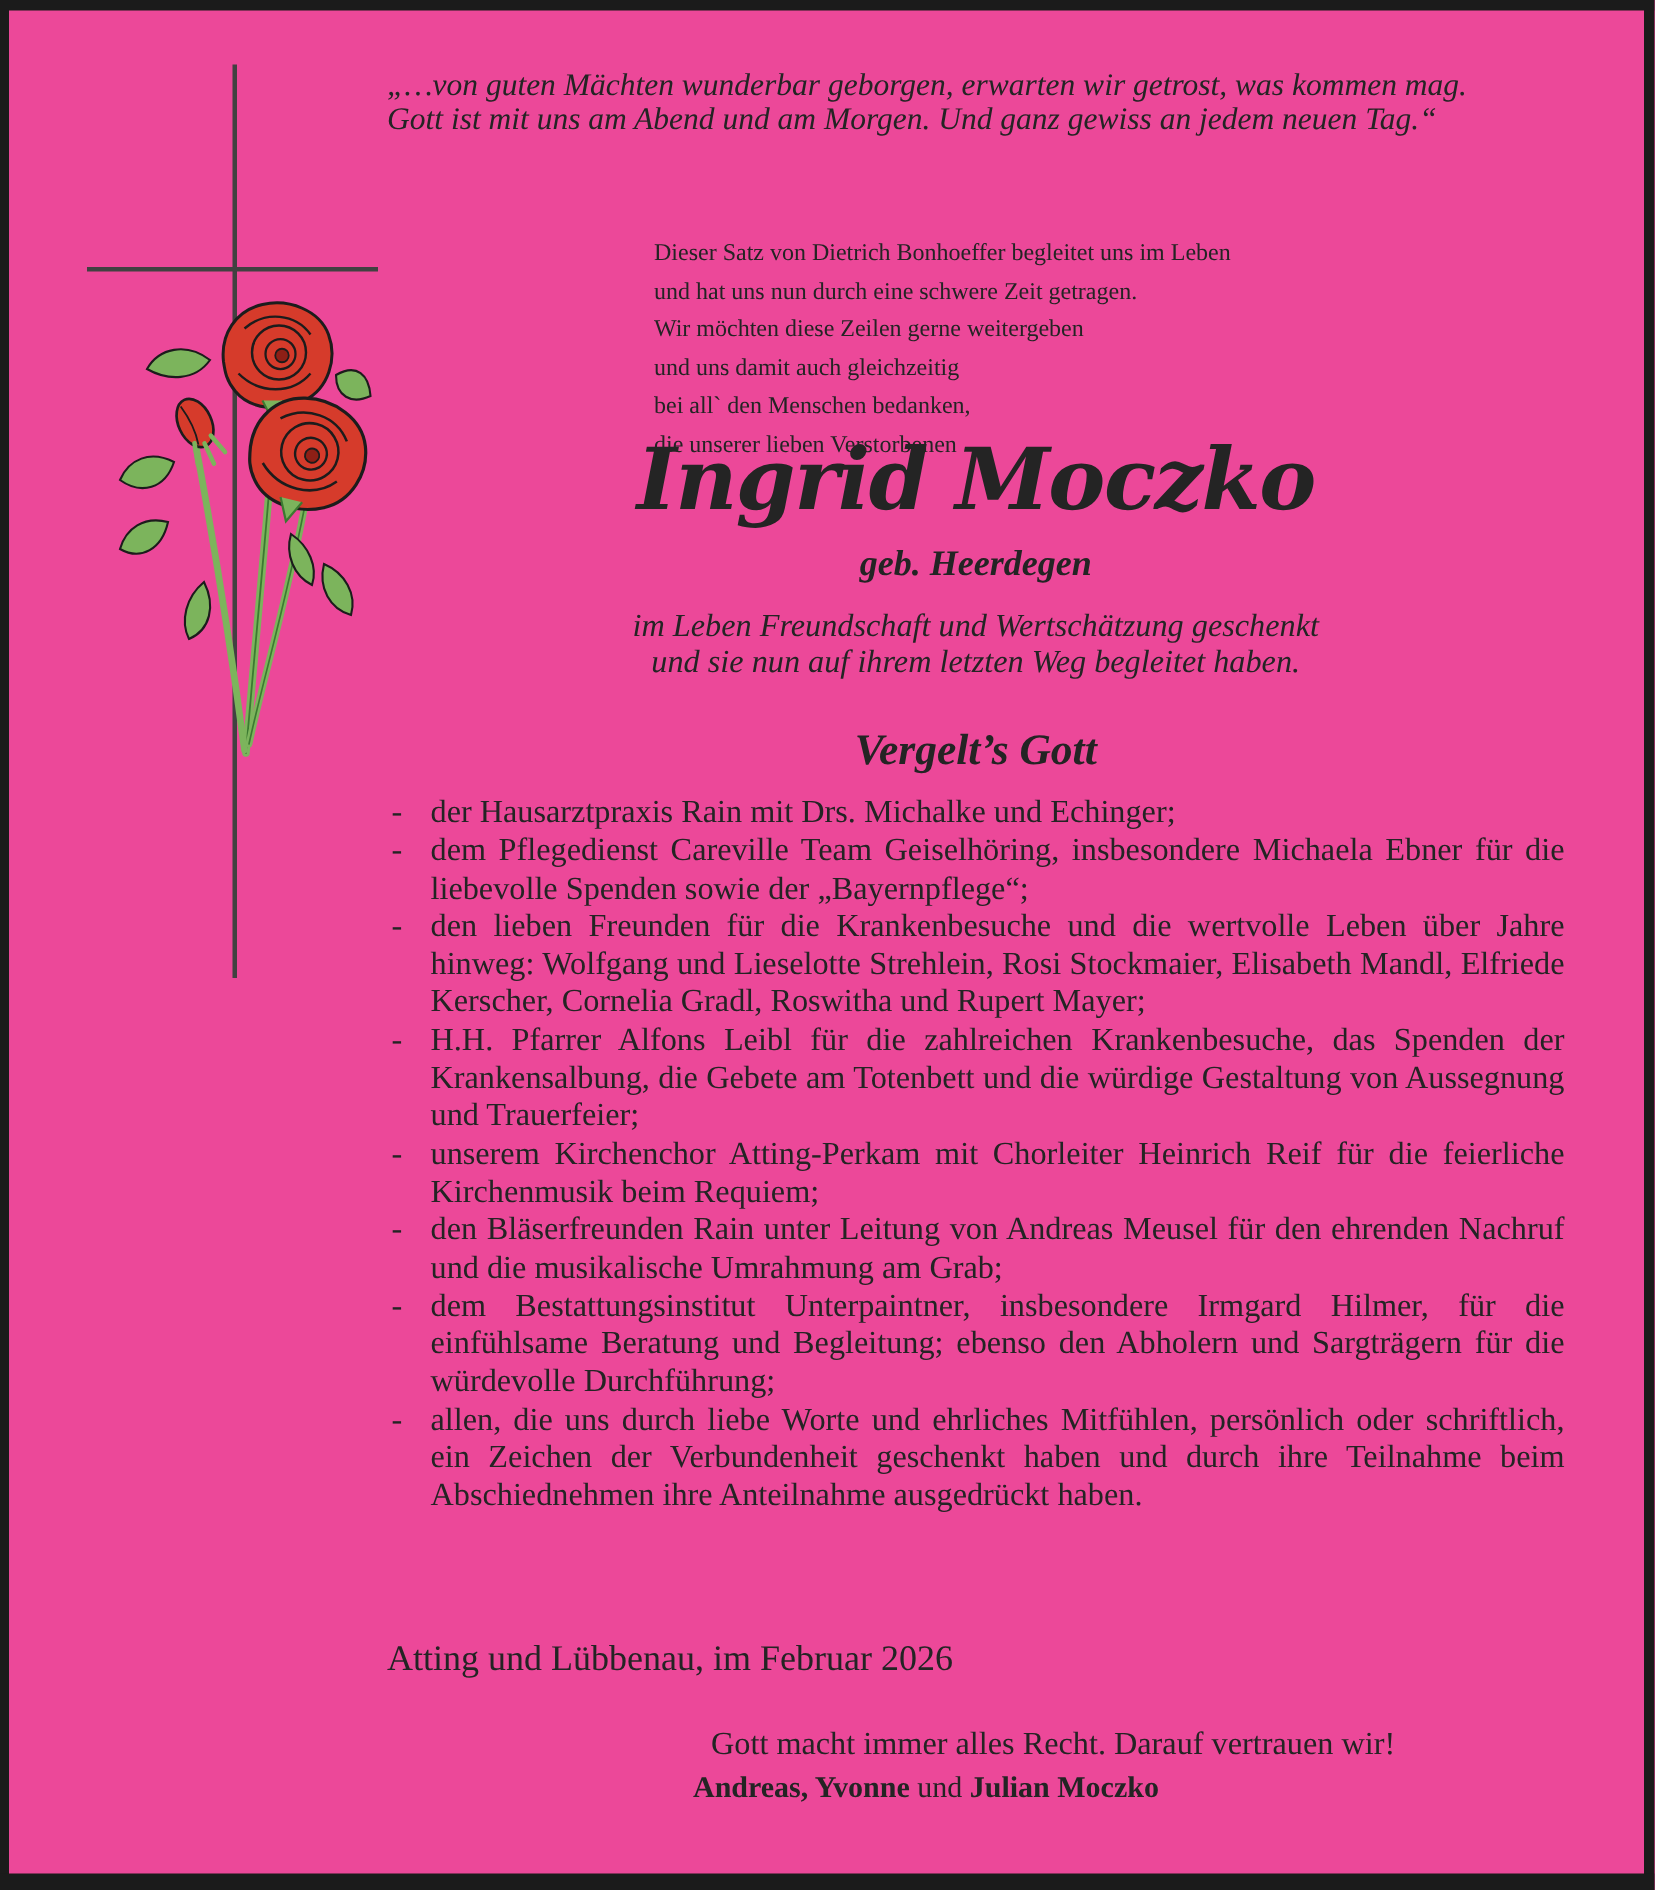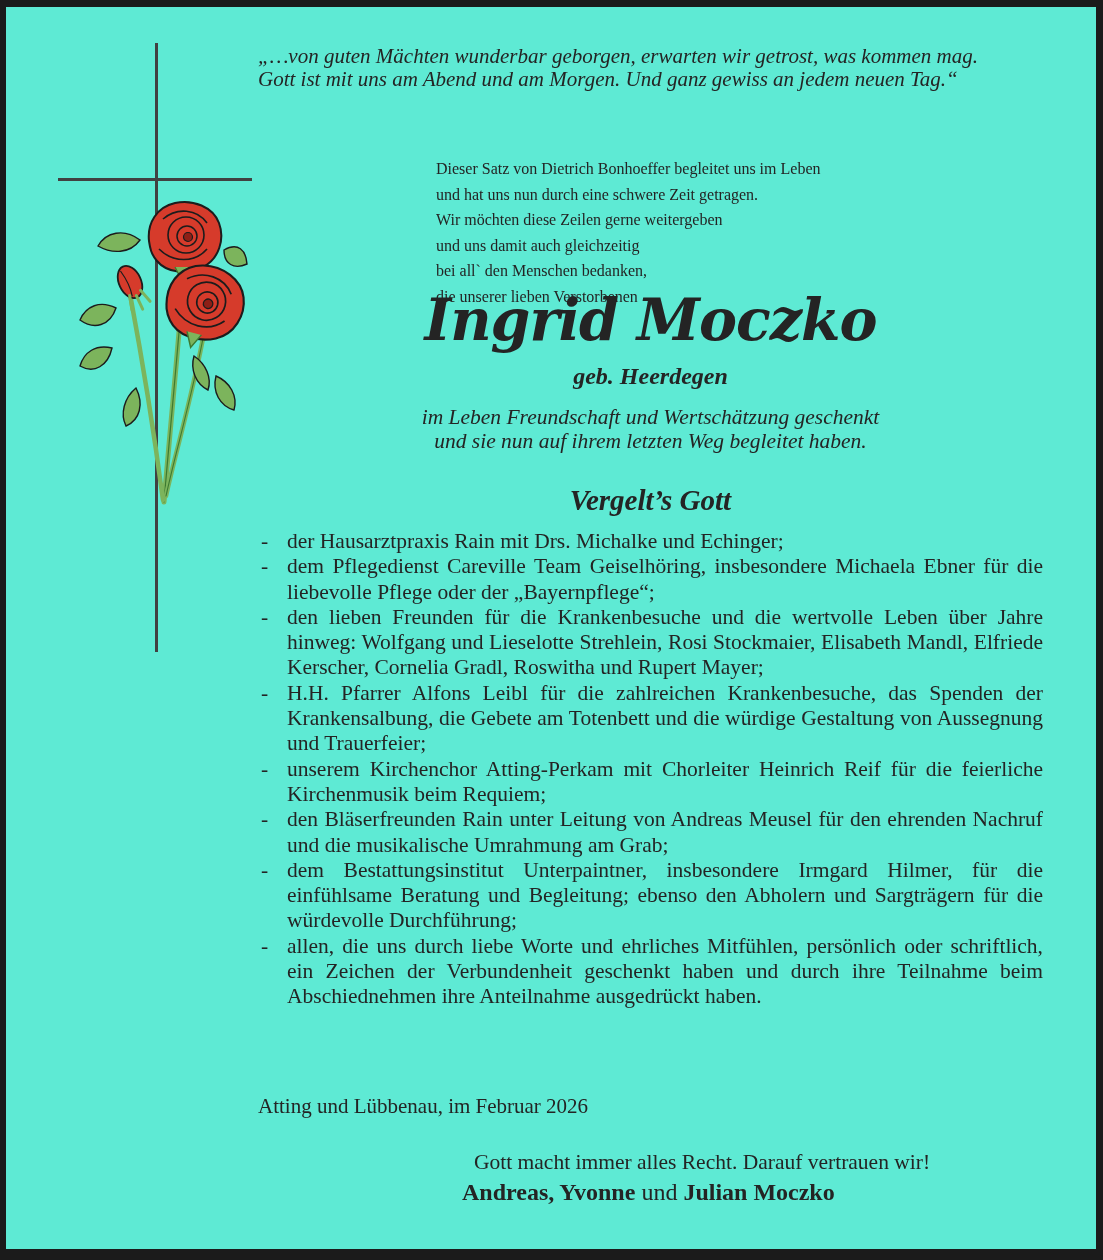--- a/index.html
+++ b/index.html
@@ -4,21 +4,21 @@
 <style>
   html, body { margin: 0; padding: 0; }
   body {
     width: 1103px; height: 1260px;
     background: #181818;
     font-family: "Liberation Serif", "DejaVu Serif", serif;
   }
   .canvas {
     position: relative;
     width: 1103px; height: 1260px;
-    background: #5eead4;
+    background: #ec4899;
     color: var(--text_black, #242424);
     overflow: hidden;
   }
   
   .frame { position: absolute; background: var(--frame_black, #1b1b1b); }
   .frame.top    { left: 0; top: 0; width: 1103px; height: 7px; }
   .frame.left   { left: 0; top: 0; width: 6px; height: 1260px; }
   .frame.right  { left: 1096px; top: 0; width: 7px; height: 1260px; }
   .frame.bottom { left: 0; top: 1249px; width: 1103px; height: 11px; }
 
@@ -47,23 +47,23 @@
   }
   .birth { top: 363px; font-weight: bold; font-size: 24px; line-height: 26px; }
   .dedication { top: 406px; font-size: 21.5px; line-height: 23.5px; white-space: pre-line; }
   .thanks-h { top: 485px; font-weight: bold; font-size: 29px; line-height: 30px; }
 
   .thanks { position: absolute; left: 258px; top: 529px; width: 785px; font-size: 21.5px; line-height: 25.3px; }
   .thanks ul { margin: 0; padding: 0; list-style: none; }
   .thanks li { position: relative; padding-left: 29px; text-align: justify; hyphens: manual; -webkit-hyphens: manual; }
   .thanks .dash { position: absolute; left: 3px; top: 0; }
 
-  .city    { position: absolute; left: 258px; top: 1094px; font-size: 21px; line-height: 25px; }
+  .city    { position: absolute; left: 258px; top: 1094px; font-size: 24px; line-height: 25px; }
   .closing { position: absolute; left: 474px; top: 1150px; font-size: 21.5px; line-height: 25px; }
-  .family  { position: absolute; left: 462px; top: 1180px; font-size: 24px; line-height: 25px; }
+  .family  { position: absolute; left: 462px; top: 1180px; font-size: 20px; line-height: 25px; }
   .family .b { font-weight: bold; }
 </style>
 </head>
 <body>
 
 <div class="canvas">
 
   <div class="cross-v"></div>
   <div class="cross-h"></div>
 
@@ -121,21 +121,21 @@
   <div class="centercol thanks-h">Vergelt’s Gott</div>
 
   <div class="thanks">
     <ul>
         <li>
         <span class="dash">-</span>
         <span class="item-text">der Hausarztpraxis Rain mit Drs. Michalke und Echinger;</span>
       </li>
         <li>
         <span class="dash">-</span>
-        <span class="item-text">dem Pflegedienst Careville Team Geiselhöring, insbesondere Michaela Ebner für die liebevolle Pflege oder der „Bayernpflege“;</span>
+        <span class="item-text">dem Pflegedienst Careville Team Geiselhöring, insbesondere Michaela Ebner für die liebevolle Spenden sowie der „Bayernpflege“;</span>
       </li>
         <li>
         <span class="dash">-</span>
         <span class="item-text">den lieben Freunden für die Krankenbesuche und die wertvolle Leben über Jahre hinweg: Wolfgang und Lieselotte Strehlein, Rosi Stockmaier, Elisabeth Mandl, Elfriede Kerscher, Cornelia Gradl, Roswitha und Ru­pert Mayer;</span>
       </li>
         <li>
         <span class="dash">-</span>
         <span class="item-text">H.H. Pfarrer Alfons Leibl für die zahlreichen Krankenbesuche, das Spenden der Krankensalbung, die Gebete am Totenbett und die würdi­ge Gestaltung von Aussegnung und Trauerfeier;</span>
       </li>
         <li>

